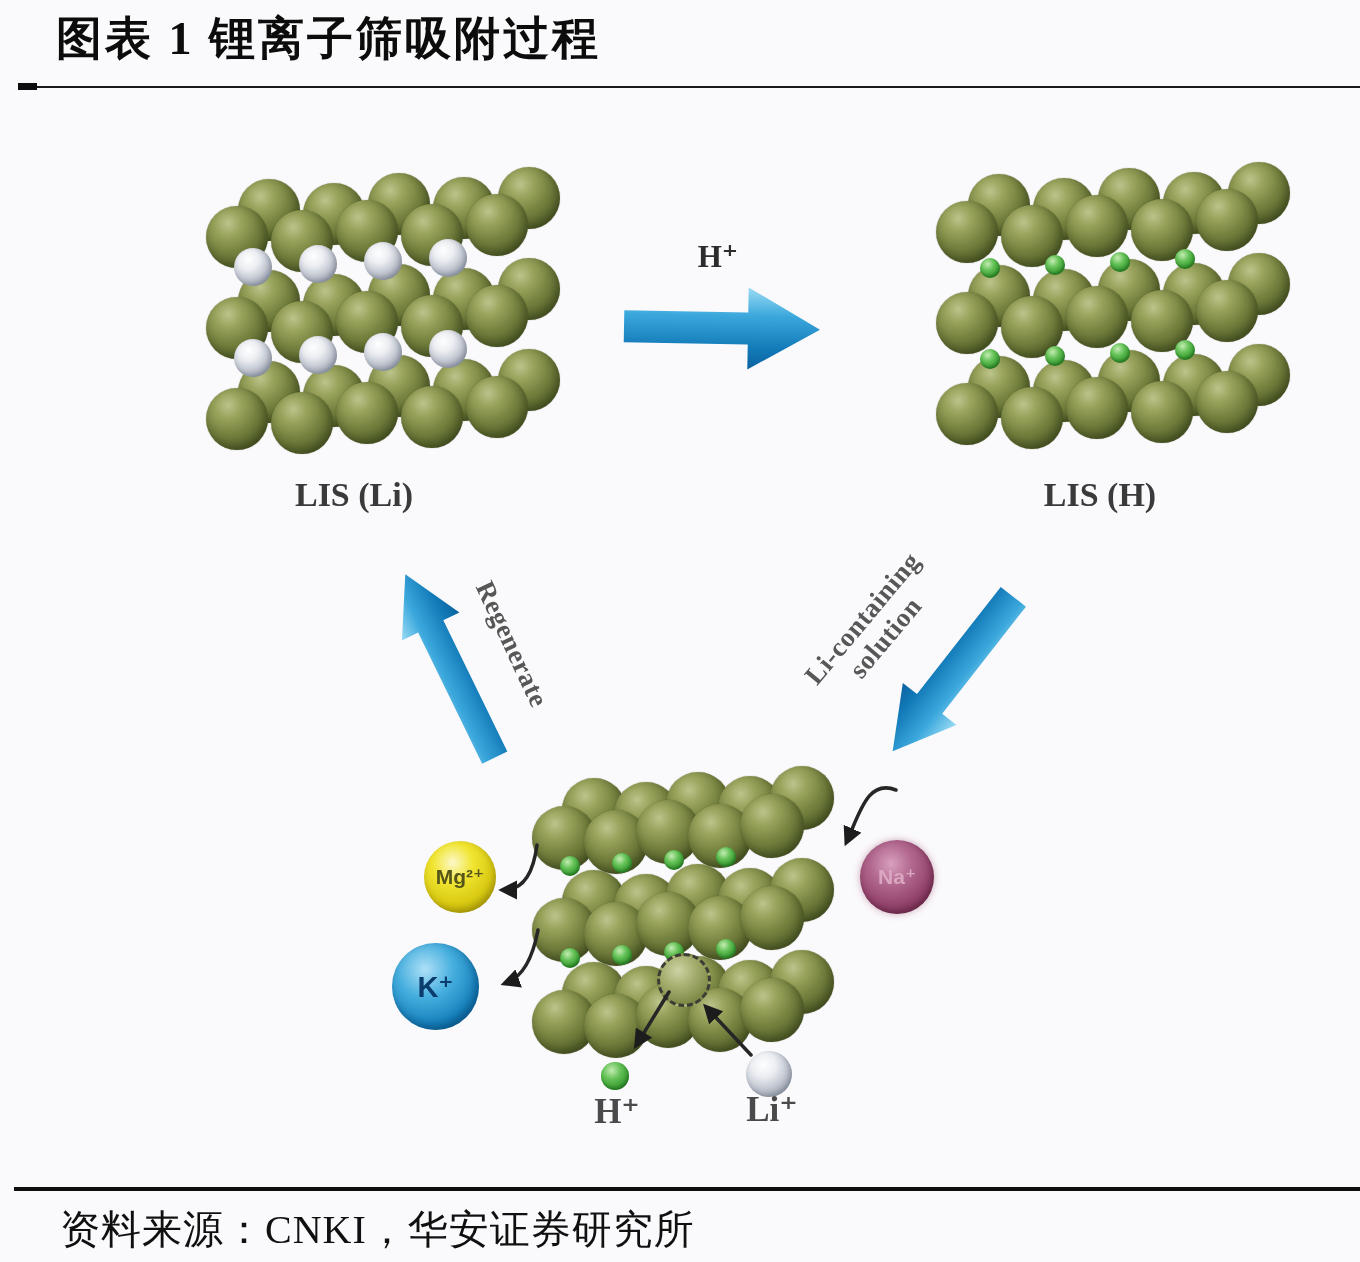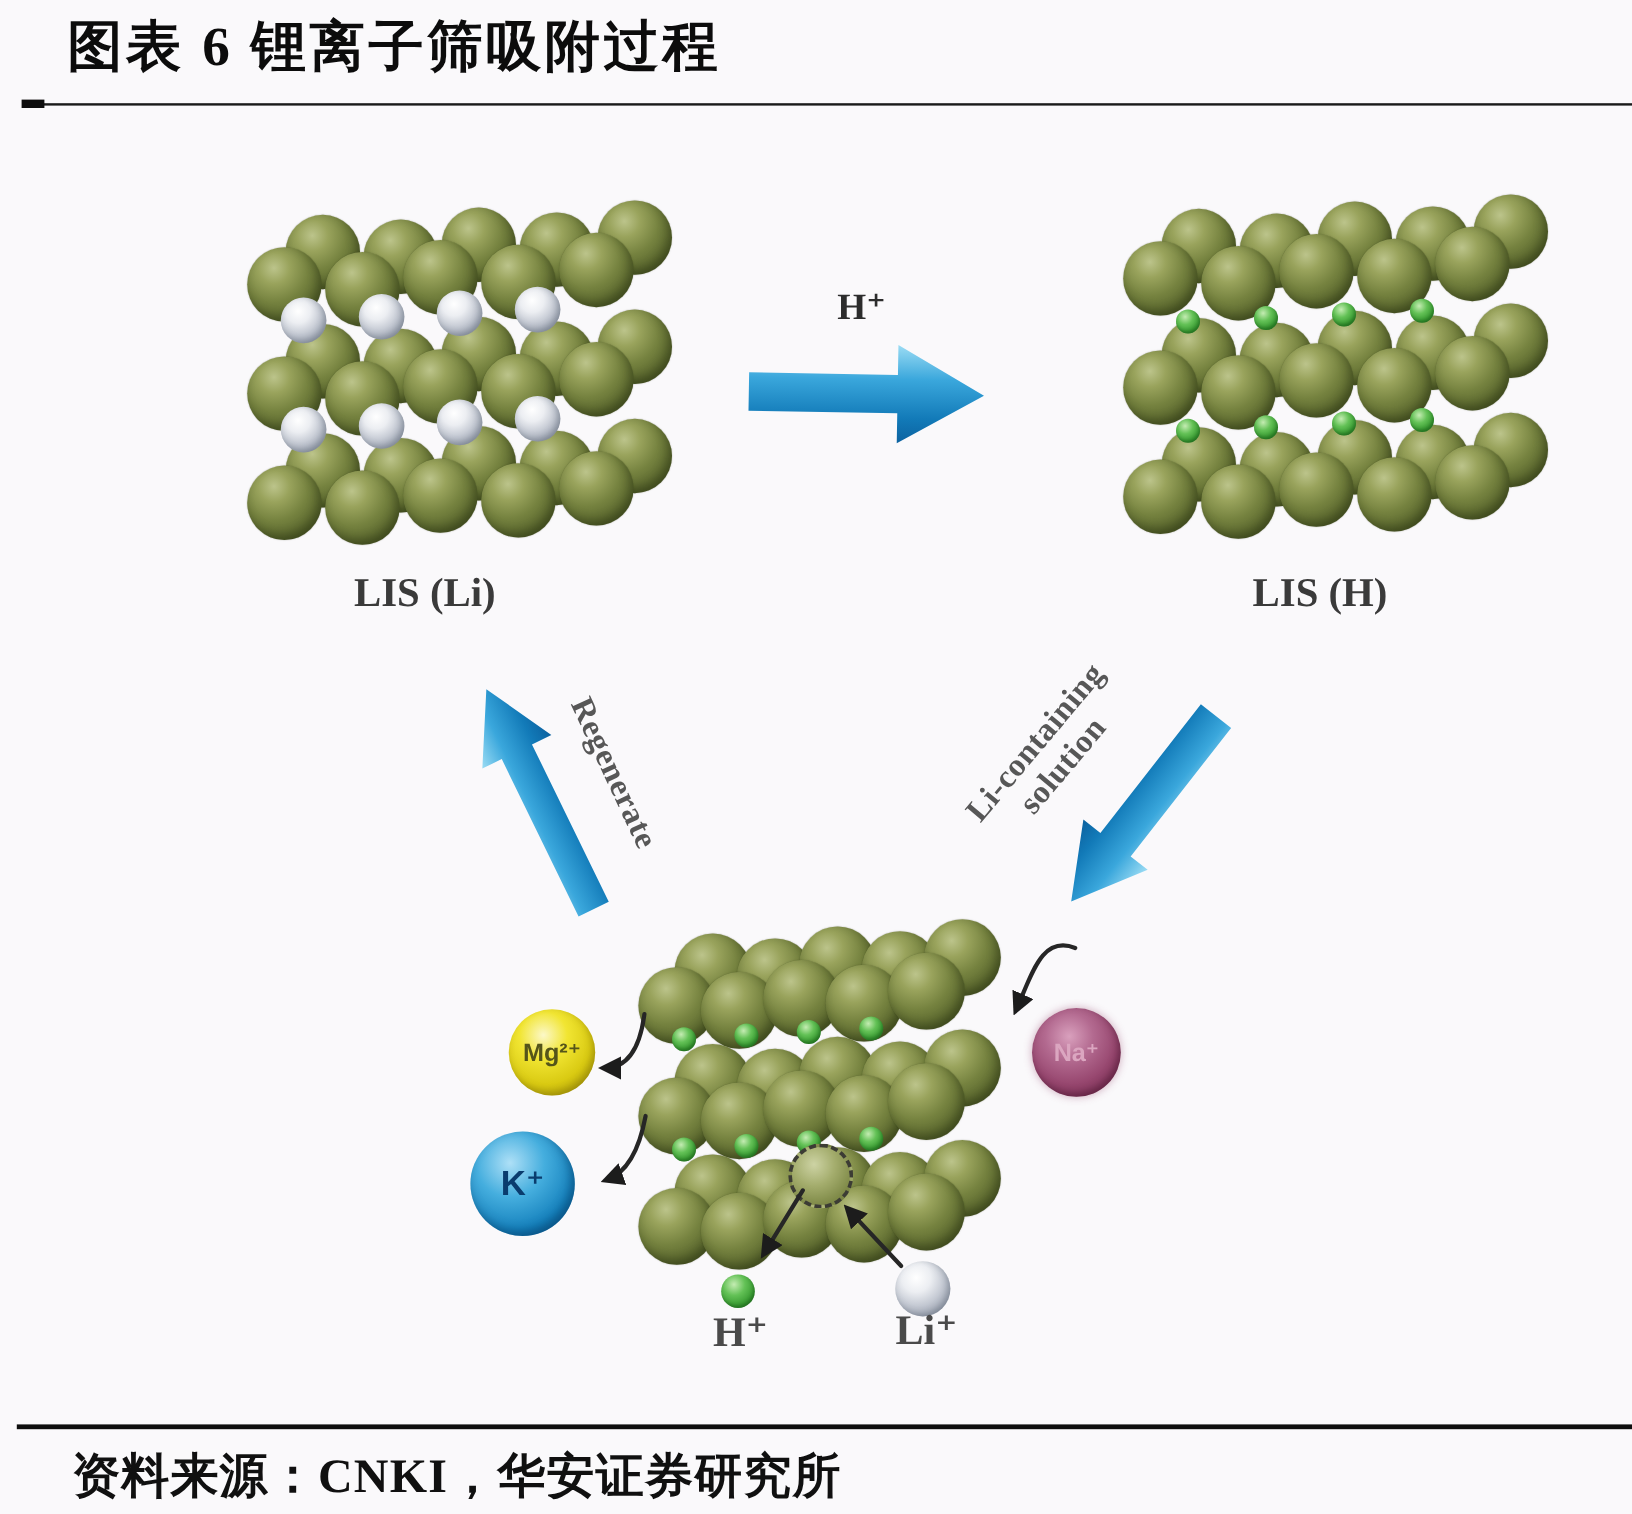--- a/index.html
+++ b/index.html
@@ -1,19 +1,19 @@
 <!DOCTYPE html>
 <html><head>
 <meta charset="utf-8">
 <style>
   html,body{margin:0;padding:0;}
   body{background:#e8e8ea;font-family:"Liberation Serif","DejaVu Serif",serif;}
   .page{position:relative;width:1360px;height:1262px;background:#faf9fb;overflow:hidden;margin:0 auto;}
 
-  .abs{position:absolute;font-weight:bold;}
+  .abs{position:absolute;}
 
   .figure-title{left:56px;top:8px;font-size:46px;font-weight:700;color:#0c0c0c;letter-spacing:3px;white-space:nowrap;}
   .title-rule{left:20px;top:86px;width:1340px;height:2px;background:#1a1a1a;}
   .title-tick{left:18px;top:83px;width:19px;height:7px;background:#0d0d0d;}
 
   .sphere{position:absolute;border-radius:50%;}
   .olive{background:radial-gradient(circle at 36% 28%, #bcc48b 0%, #99a35c 22%, #75823f 48%, #57642c 75%, #454f20 100%);box-shadow:inset -3px -4px 8px rgba(28,36,10,.38), 0 0 1px rgba(40,50,15,.55);}
   .silver{background:radial-gradient(circle at 38% 30%, #ffffff 0%, #eceef2 28%, #c3c8d2 55%, #99a0ae 82%, #838a98 100%);box-shadow:inset -2px -2px 5px rgba(70,80,95,.35);}
   .greens{background:radial-gradient(circle at 38% 30%, #c4ecb2 0%, #63c156 35%, #35982f 70%, #237522 100%);box-shadow:inset -1px -2px 3px rgba(20,70,20,.4);}
 
@@ -53,21 +53,21 @@
   .bottom-rule{left:14px;top:1187px;width:1346px;height:4px;background:#0e0e0e;}
   .source-line{left:60px;top:1202px;font-size:40px;color:#101010;letter-spacing:1px;white-space:nowrap;}
   .watermark{right:30px;top:1200px;font-family:"Liberation Sans","DejaVu Sans",sans-serif;font-size:31px;font-weight:700;color:#272727;
     text-shadow:2px 2px 0 rgba(255,255,255,.95), 4px 4px 0 rgba(255,255,255,.4);white-space:nowrap;}
 </style>
 </head>
 <body>
 
 <div class="page">
 
-  <div class="abs figure-title">图表 6 锂离子筛吸附过程</div>
+  <div class="abs figure-title">图表 1 锂离子筛吸附过程</div>
   <div class="abs title-rule"></div>
   <div class="abs title-tick"></div>
 
   <div>
 
     <div id="clusterLi">
         <div class="sphere olive" style="left: 238px; top: 179px; width: 62px; height: 62px;"></div>
         <div class="sphere olive" style="left: 303px; top: 183px; width: 62px; height: 62px;"></div>
         <div class="sphere olive" style="left: 368px; top: 173px; width: 62px; height: 62px;"></div>
         <div class="sphere olive" style="left: 433px; top: 177px; width: 62px; height: 62px;"></div>

